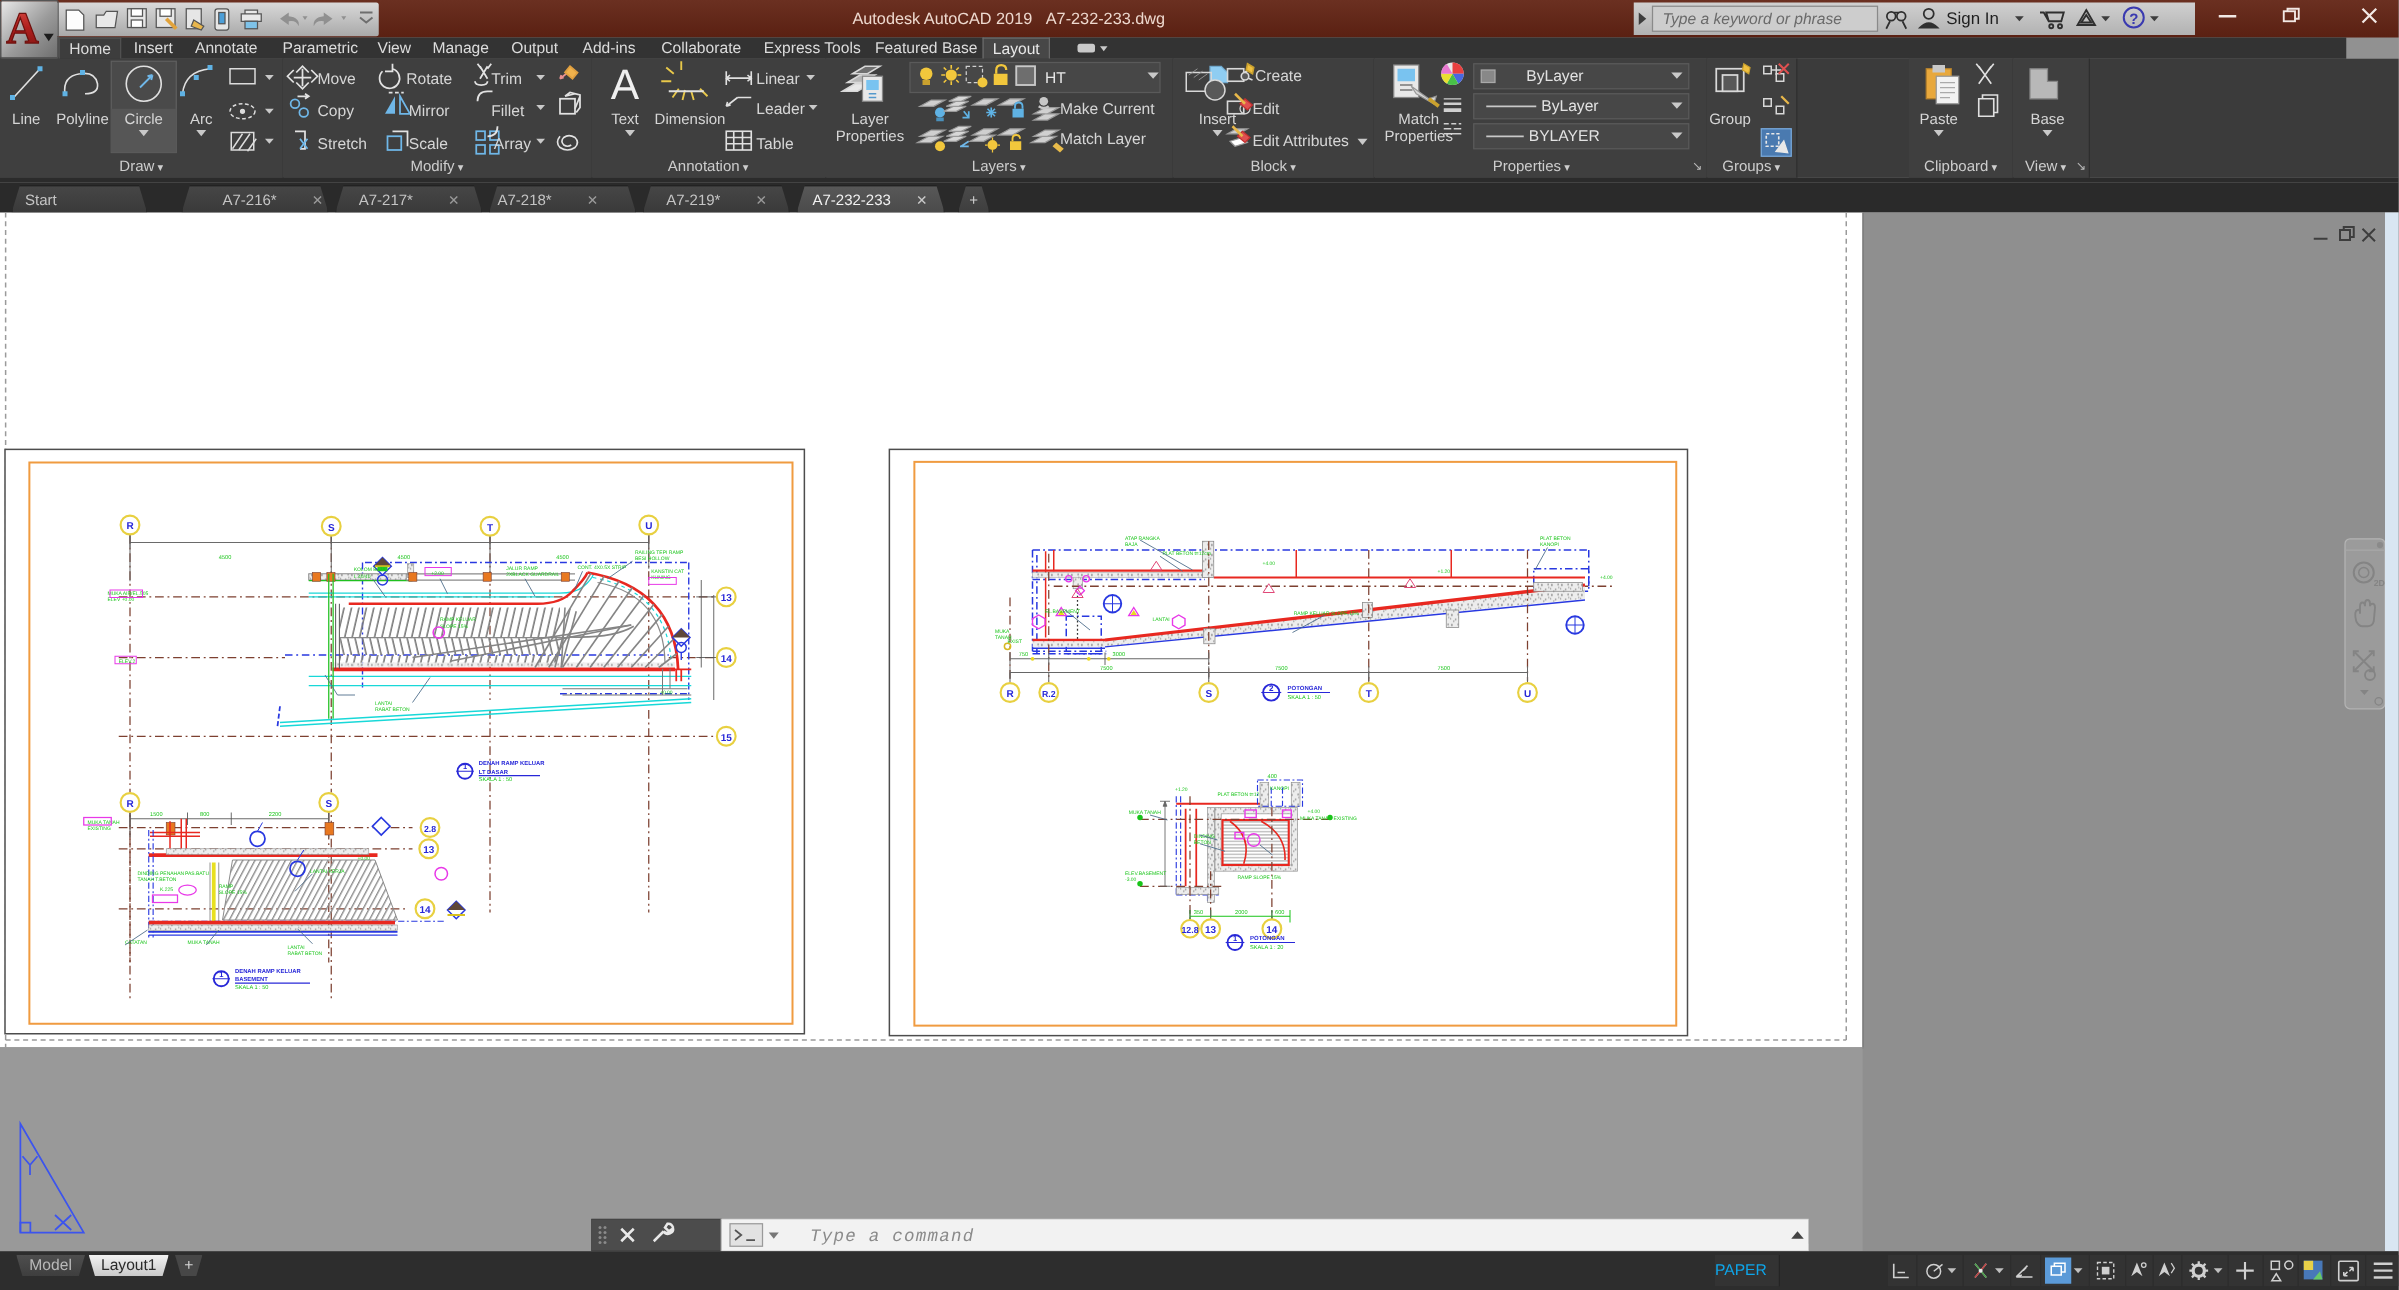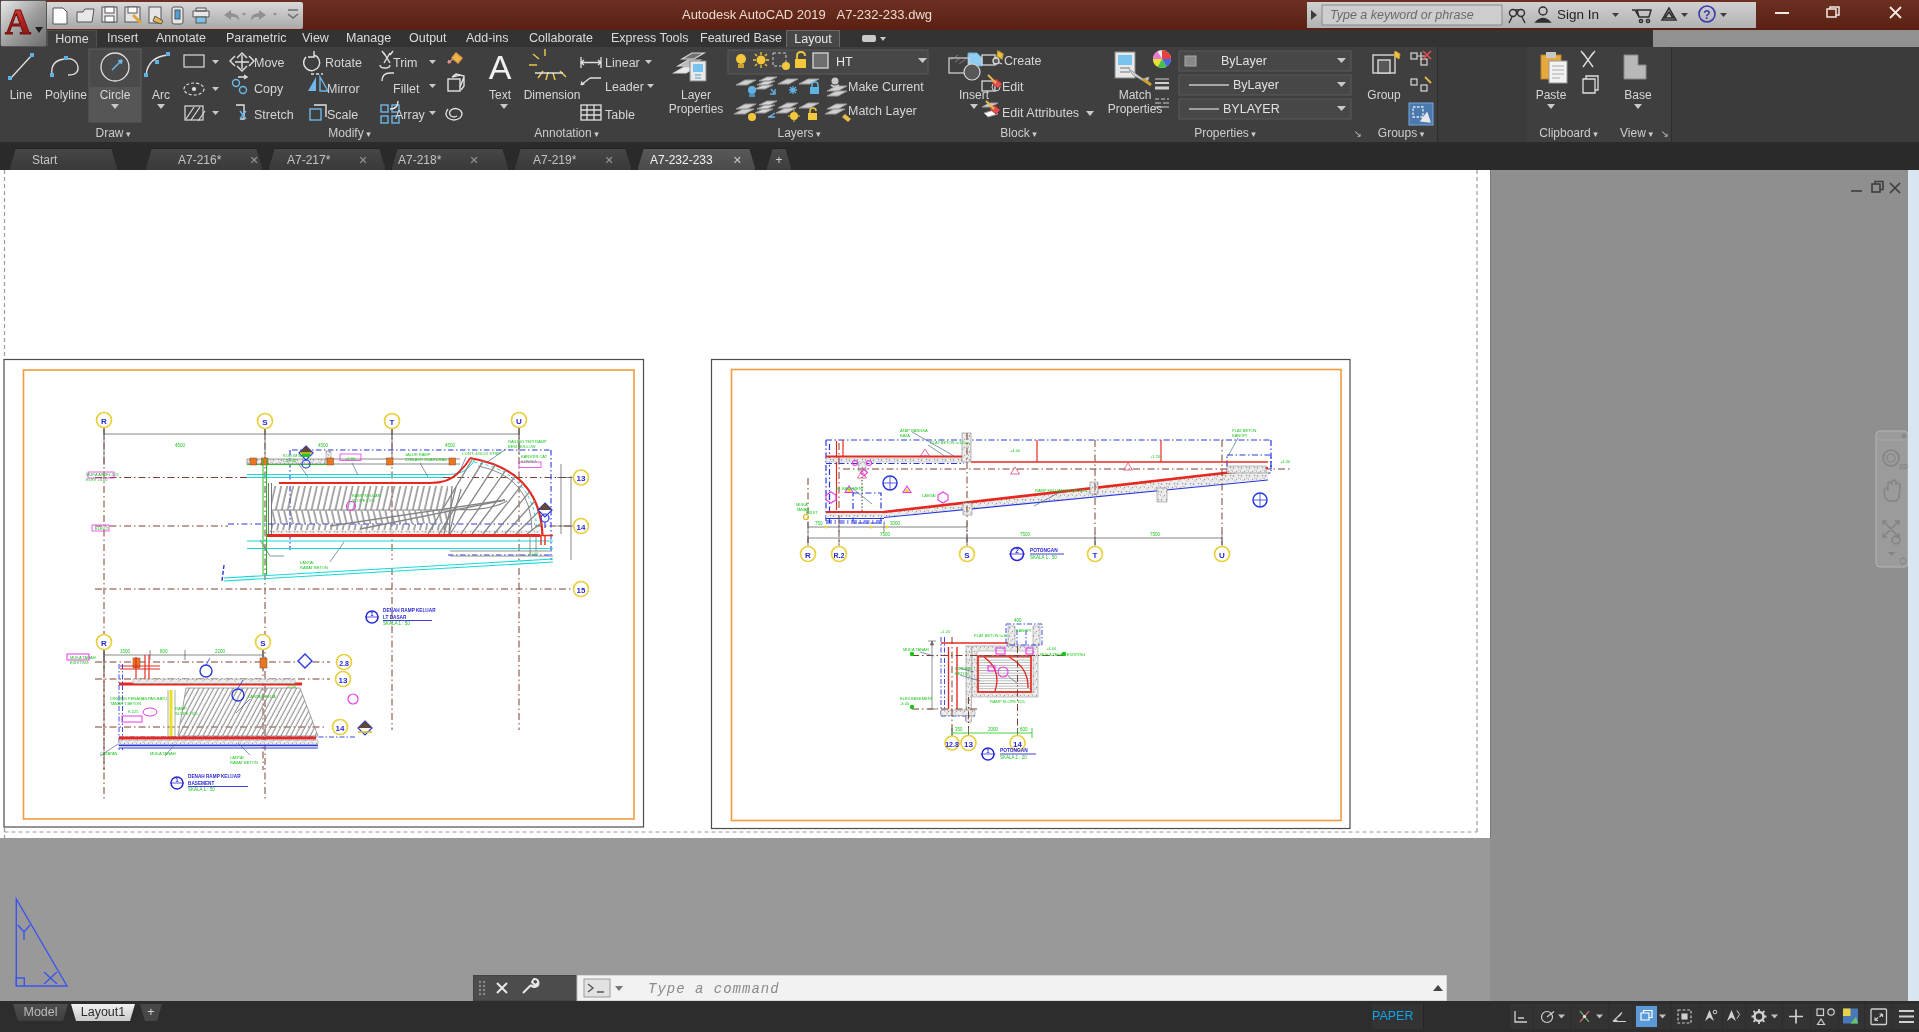--- a/index.html
+++ b/index.html
@@ -1,20 +1,20 @@
 <!DOCTYPE html>
 <html><head><meta charset="utf-8"><style>
 html,body{margin:0;padding:0;width:1919px;height:1032px;overflow:hidden;background:#919191;font-family:"Liberation Sans",sans-serif;position:relative}
 .abs{position:absolute}
 #titlebar{position:absolute;left:0;top:0;width:1919px;height:30px;background:linear-gradient(#6b3021,#5a2012)}
 #logo{position:absolute;left:0;top:0;width:45px;height:45px;background:linear-gradient(135deg,#e8e8e8,#9a9a9a 55%,#6f6f6f);border:1px solid #555;border-radius:2px;z-index:5}
 #qat{position:absolute;left:45px;top:2px;width:258px;height:27px;background:linear-gradient(#d9d9d9,#a9a9a9);border-radius:2px}
 #ttext{position:absolute;top:7px;left:549px;width:516px;color:#eed9cf;font-size:13px;text-align:center}
 #srch{position:absolute;left:1307px;top:2px;width:449px;height:26px;background:linear-gradient(#d0d0d0,#b2b2b2);display:flex;align-items:center}
-#menurow{position:absolute;left:0;top:30px;width:1653px;height:17px;background:#333333;color:#dcdcdc;font-size:12.5px}
+#menurow{position:absolute;left:0;top:30px;width:1877px;height:17px;background:#333333;color:#dcdcdc;font-size:12.5px}
 .mi{position:absolute;top:0;height:17px;line-height:17px}
 #ribbon{position:absolute;left:0;top:47px;width:1919px;height:95px;background:#3b3b3b}
 .panel{position:absolute;top:0;height:95px;background:#3f3f3f;border-right:1px solid #2e2e2e}
 .plabel{position:absolute;bottom:2px;left:0;right:0;text-align:center;color:#cdcdcd;font-size:12px}
 .plabel:after{content:" \25BE";font-size:9px}
 .ribtxt{color:#d6d6d6;font-size:12px}
 #ribbonbottom{position:absolute;left:0;top:142px;width:1919px;height:4px;background:#2b2b2b}
 #filetabs{position:absolute;left:0;top:146px;width:1919px;height:24px;background:#2a2a2a}
 .ftab{position:absolute;top:2px;height:22px;line-height:22px;background:linear-gradient(#464646,#393939);color:#c4c4c4;font-size:12px;border:1px solid #222;border-bottom:none;clip-path:polygon(7px 0,calc(100% - 7px) 0,100% 100%,0 100%)}
 .ftab .x{color:#9a9a9a;font-size:11px}
@@ -444,21 +444,21 @@
   <path d="M14 8 h14 v10 h8 v14 h-22 z" fill="#b8b8b8" stroke="#888"></path>
   <path d="M24 57 l8 0 l-4 5 z" fill="#c9c9c9"></path>
   <text x="28" y="52" fill="#d6d6d6" font-size="12" text-anchor="middle">Base</text>
  </svg>
  <div class="plabel" style="right:8px">View</div>
  <div class="abs" style="right:2px;bottom:3px;color:#b8b8b8;font-size:10px">↘</div>
 </div>
 </div>
 <div id="ribbonbottom"></div>
 <div id="filetabs">
-<div class="ftab" style="left:9px;width:107px"><span style="margin-left:22px">Start</span></div>
+<div class="ftab" style="left:9px;width:107px"><span style="margin-left:10px">Start</span></div>
 <div class="ftab" style="left:145px;width:116px"><span style="margin-left:32px">A7-216*</span><span class="x" style="margin-left:28px">✕</span></div>
 <div class="ftab" style="left:268px;width:116px"><span style="margin-left:18px">A7-217*</span><span class="x" style="margin-left:28px">✕</span></div>
 <div class="ftab" style="left:391px;width:116px"><span style="margin-left:6px">A7-218*</span><span class="x" style="margin-left:28px">✕</span></div>
 <div class="ftab" style="left:514px;width:116px"><span style="margin-left:18px">A7-219*</span><span class="x" style="margin-left:28px">✕</span></div>
 <div class="ftab" style="left:637px;width:117px;background:linear-gradient(#585858,#4a4a4a);color:#f2f2f2"><span style="margin-left:12px">A7-232-233</span><span class="x" style="margin-left:20px;color:#c9c9c9">✕</span></div>
 <div class="ftab" style="left:766px;width:24px;text-align:center;color:#d0d0d0;background:linear-gradient(#4a4a4a,#3d3d3d)">+</div>
 </div>
 <div id="canvas">
 <svg class="abs" style="left:0;top:0" width="1919" height="831" viewBox="0 0 1919 831">
 <defs>

